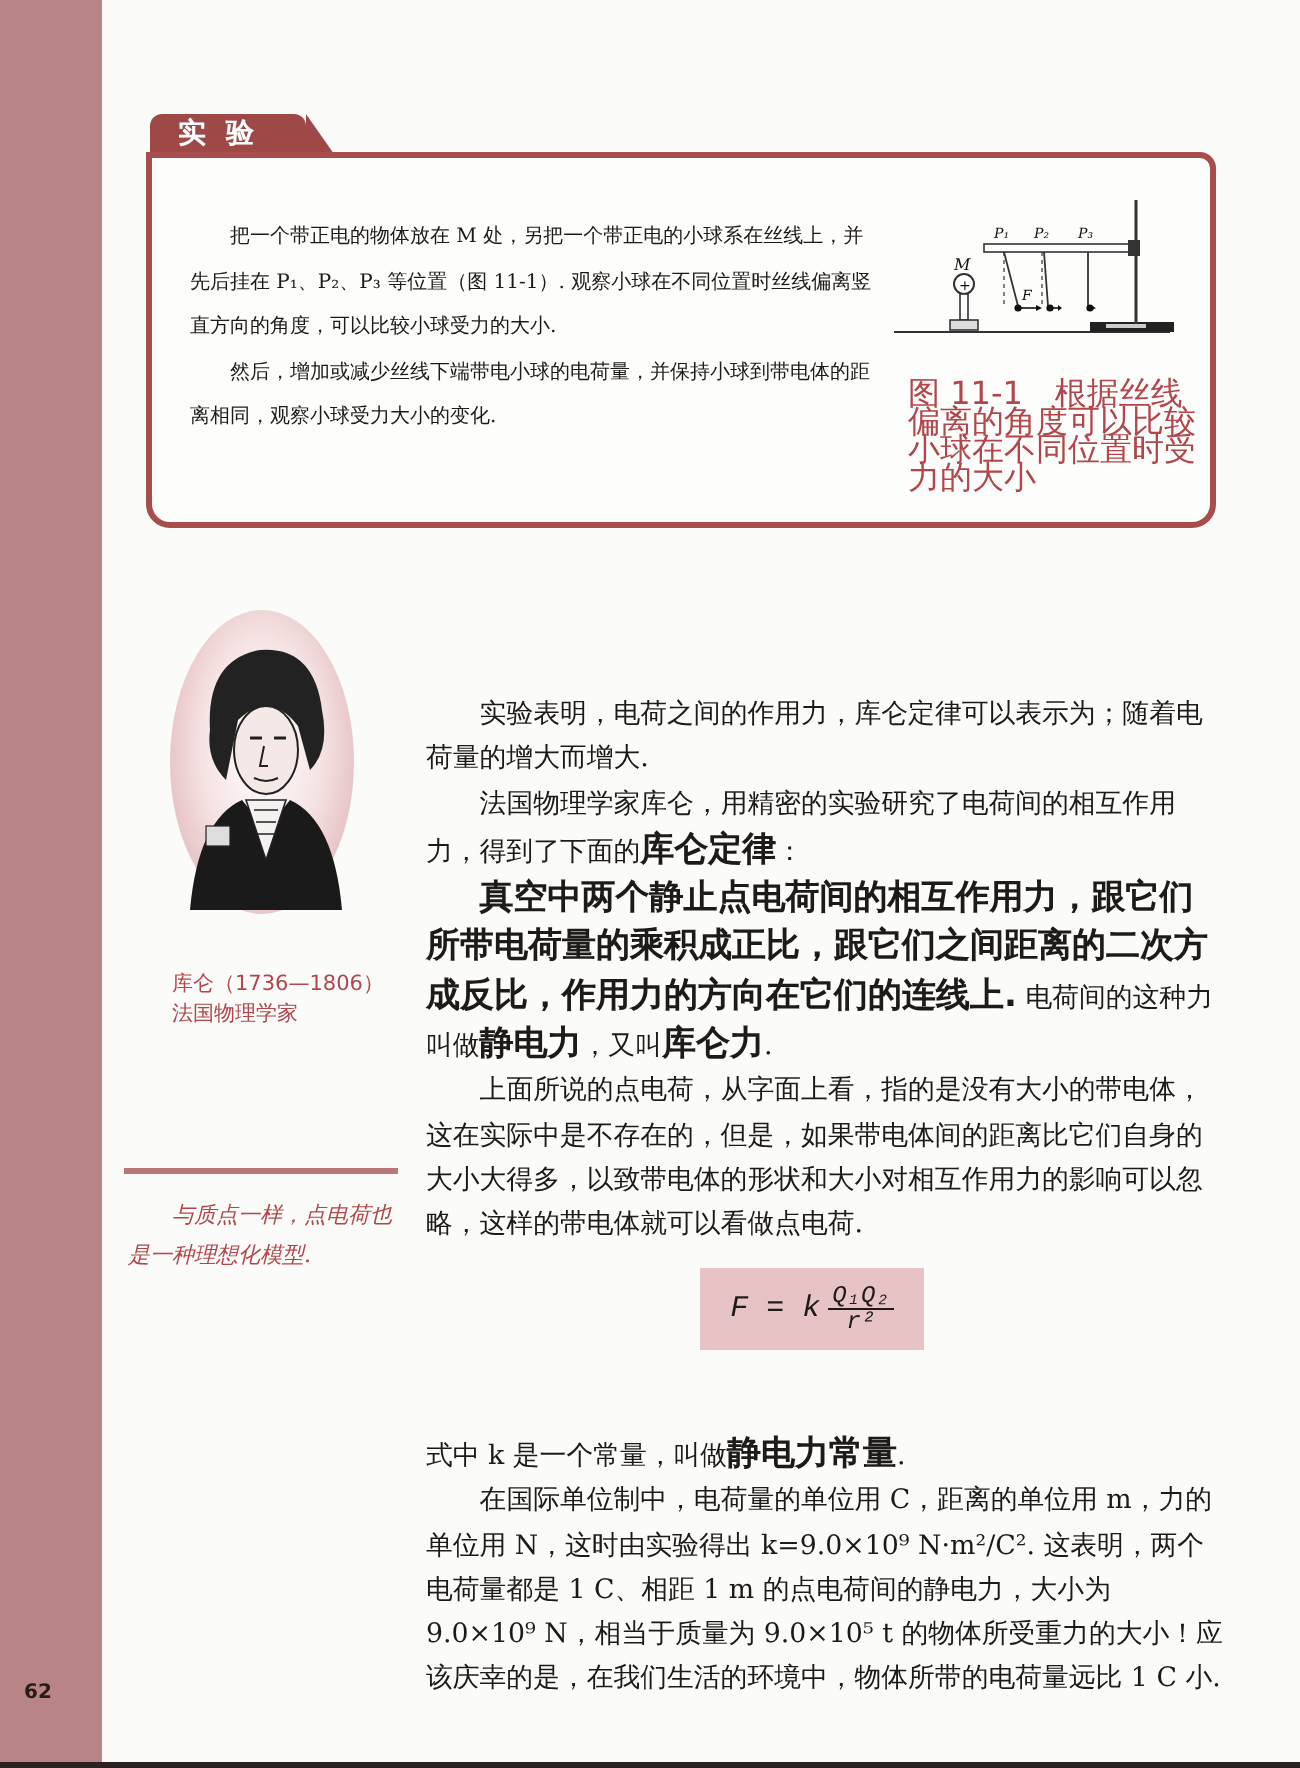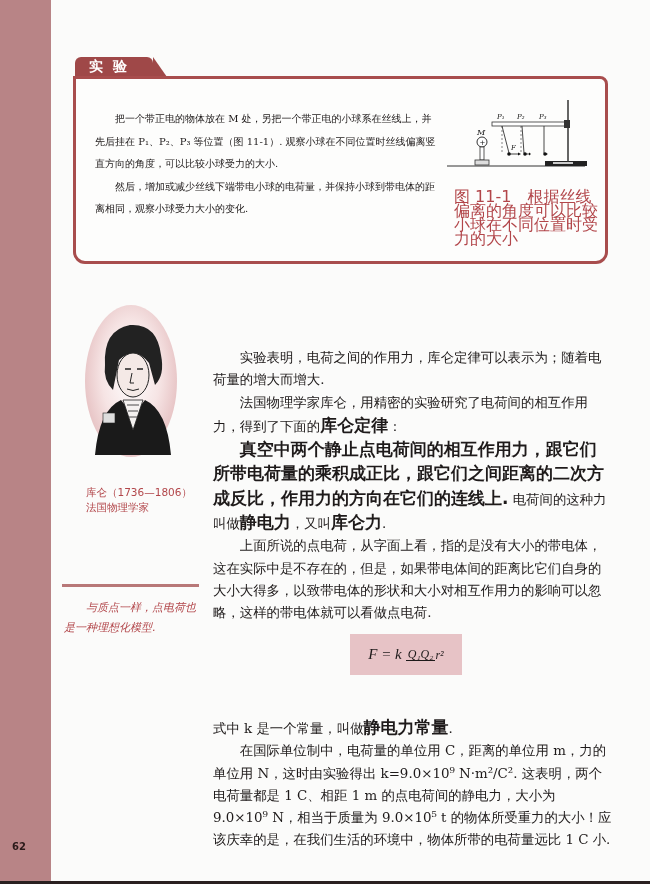--- a/index.html
+++ b/index.html
@@ -36,22 +36,22 @@
   .note-rule { position:absolute; left:62px; top:584px; width:137px; height:3px; background:#b87878; }
   .side-note { position:absolute; left:64px; top:598px; width:140px; font-size:11px; line-height:20px; color:#b2464a; font-style:italic; }
   .side-note span.ind { padding-left:2em; }
 
   
   .main { position:absolute; left:213px; top:347px; width:400px; font-size:13.4px; line-height:22.3px; }
   .main p { margin:0; text-indent:2em; }
   .bold { font-weight:bold; font-family:"DejaVu Sans","Liberation Sans",sans-serif; font-size:17px; }
   .formula-box { position:absolute; left:350px; top:634px; width:112px; height:41px; background:#e7c3c6; }
   .formula { position:absolute; left:0; top:0; width:112px; height:41px; display:flex; align-items:center; justify-content:center;
-             font-family:Liberation Serif, serif; font-size:15px; font-style:italic; }
-  .frac { display:inline-flex; flex-direction:row; align-items:center; margin-left:4px; font-size:12px; line-height:12px; }
+             font-family:Liberation Mono, monospace; font-size:15px; font-style:italic; }
+  .frac { display:inline-flex; flex-direction:column; align-items:center; margin-left:4px; font-size:12px; line-height:12px; }
   .frac .num { border-bottom:1px solid #1e1a1a; padding:0 2px; }
   .main2 { position:absolute; left:213px; top:716px; width:400px; font-size:13.4px; line-height:22.3px; }
   .main2 p { margin:0; text-indent:2em; }
   .main2 .noind { text-indent:0; }
 </style>
 </head>
 <body>
 
 <div class="margin-strip"></div>
 <div class="page-number">62</div>

